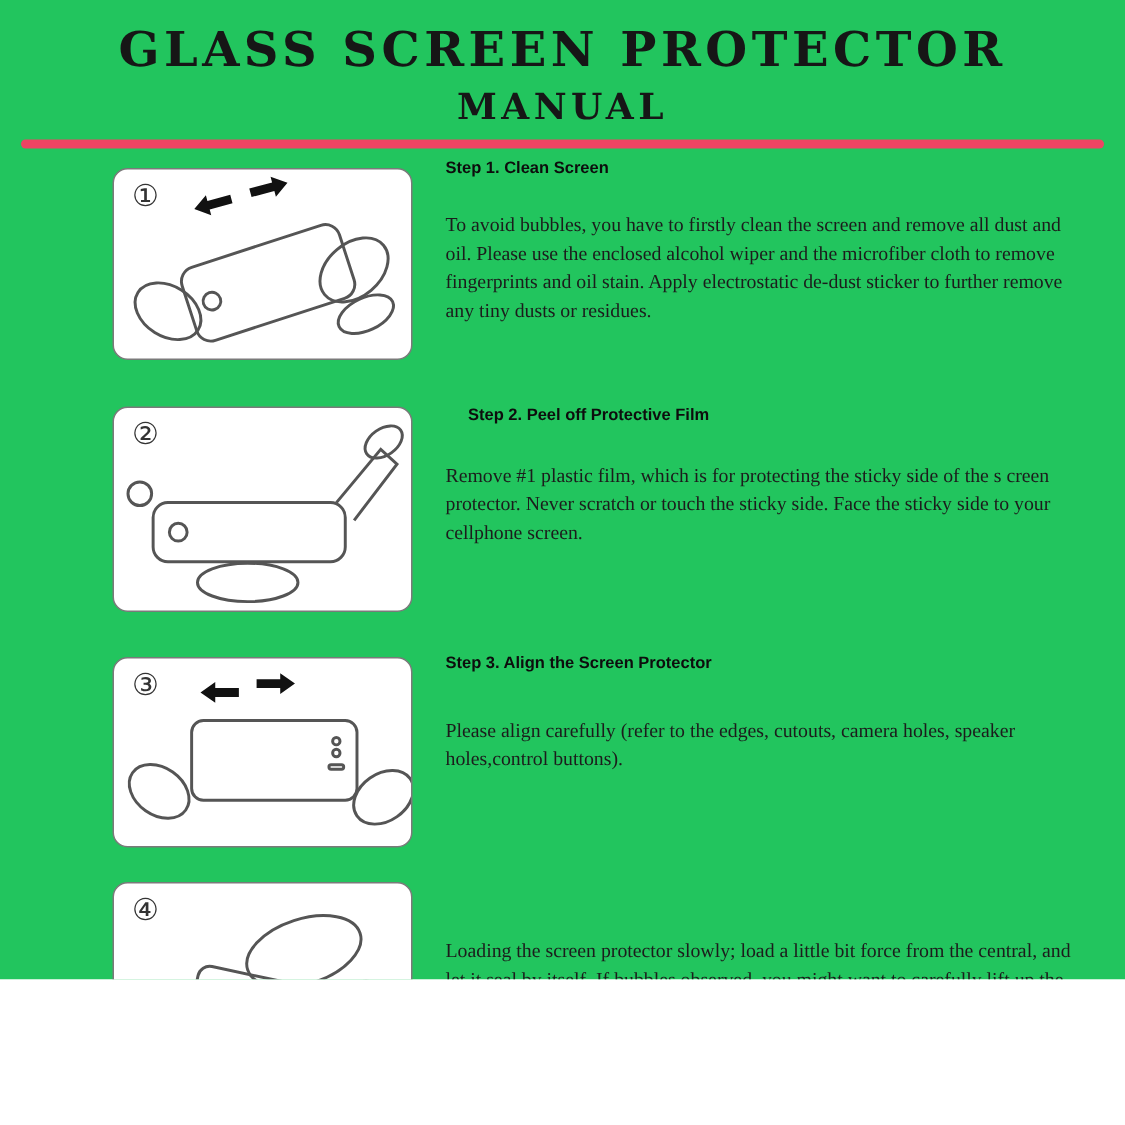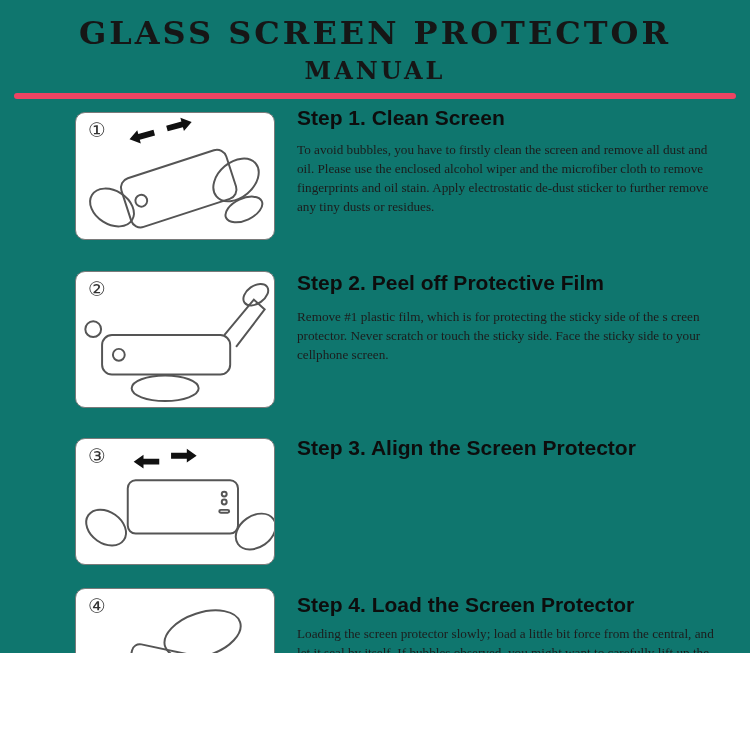--- a/index.html
+++ b/index.html
@@ -1,20 +1,20 @@
 <!DOCTYPE html>
 <html><head>
 <meta charset="utf-8">
 <style>
   html, body { margin: 0; padding: 0; background: #ffffff; }
   .page {
     position: relative;
     width: 750px;
     height: 653px;
-    background: #0f766e;
+    background: #22c55e;
     font-family: "Liberation Sans", sans-serif;
     color: #111;
     overflow: hidden;
   }
   .title-line1, .title-line2 {
     position: absolute;
     left: 0; right: 0;
     text-align: center;
     font-family: "DejaVu Serif", serif;
     font-weight: 800;
@@ -43,41 +43,41 @@
     position: absolute;
     left: 12px; top: 5px;
     font-size: 20px;
     color: #333;
     font-family: "DejaVu Sans", sans-serif;
   }
   .illus-box svg { position: absolute; left: 0; top: 0; width: 100%; height: 100%; }
   .step-heading {
     position: absolute;
     left: 297px;
-    font-size: 21px;
+    font-size: 11px;
     font-weight: bold;
     font-family: "Liberation Sans", sans-serif;
     color: #0d0d0d;
   }
   .step-body {
     position: absolute;
     left: 297px;
     width: 430px;
     font-family: Liberation Serif, serif;
     font-size: 13.2px;
     line-height: 1.45;
     color: #1c1c1c;
   }
   
   .box-1 { top: 112px; height: 128px; }
   .head-1 { top: 106px; }
   .body-1 { top: 140px; }
   
   .box-2 { top: 271px; height: 137px; }
-  .head-2 { top: 271px; }
+  .head-2 { top: 271px; margin-left: 15px; }
   .body-2 { top: 307px; }
   
   .box-3 { top: 438px; height: 127px; }
   .head-3 { top: 436px; text-align: right; }
   .body-3 { top: 477px; }
   
   .box-4 { top: 588px; height: 134px; }
   .head-4 { top: 593px; }
   .body-4 { top: 624px; }
 </style>
@@ -148,33 +148,33 @@
         <rect x="145" y="72" width="10" height="3" rx="1.5"></rect>
       </g>
       <g stroke="#555" fill="none" stroke-width="2">
         <ellipse cx="30" cy="90" rx="22" ry="16" transform="rotate(35 30 90)"></ellipse>
         <ellipse cx="182" cy="94" rx="22" ry="16" transform="rotate(-35 182 94)"></ellipse>
       </g>
     </svg>
     <span class="step-number">③</span>
   </div>
   <div class="step-heading head-3">Step 3. Align the Screen Protector</div>
+  <div class="step-body body-3">Please align carefully (refer to the edges, cutouts, camera holes, speaker holes,control buttons).</div>
 
   <div class="illus-box box-4">
     <svg viewBox="0 0 200 134">
       <g transform="rotate(12 100 88)" stroke="#555" fill="none" stroke-width="2">
         <rect x="52" y="64" width="116" height="48" rx="8"></rect>
       </g>
       <g stroke="#555" fill="none" stroke-width="2">
         <ellipse cx="128" cy="46" rx="40" ry="22" transform="rotate(-18 128 46)"></ellipse>
         <ellipse cx="162" cy="80" rx="18" ry="10" transform="rotate(-40 162 80)"></ellipse>
         <ellipse cx="44" cy="118" rx="26" ry="12" transform="rotate(20 44 118)"></ellipse>
       </g>
       <g transform="translate(40,80)">
         <path d="M26,4 10,4 10,0 0,7 10,14 10,10 26,10Z" fill="#111"></path>
       </g>
     </svg>
     <span class="step-number">④</span>
   </div>
-  <div class="step-heading head-4">Step 4. Load the Screen Protector</div>
   <div class="step-body body-4">Loading the screen protector slowly; load a little bit force from the central, and let it seal by itself. If bubbles observed, you might want to carefully lift up the protector, and de-dust the bubble area before re-install.</div>
 
 </div>
 
 </body></html>

